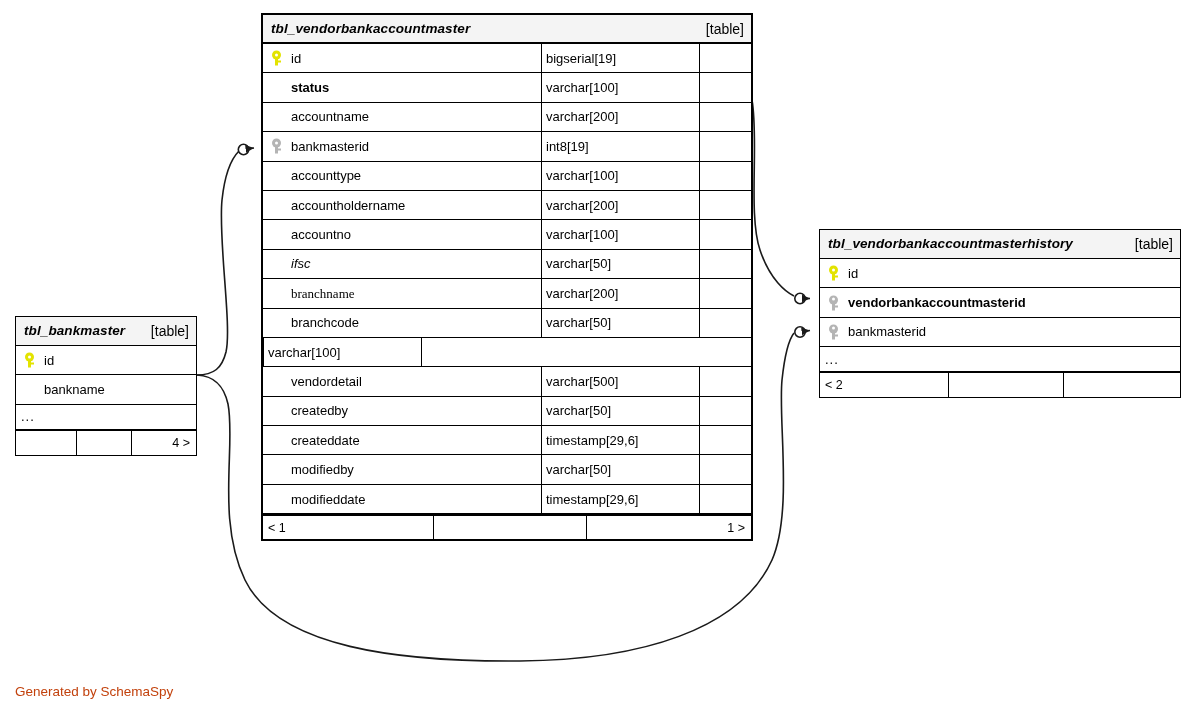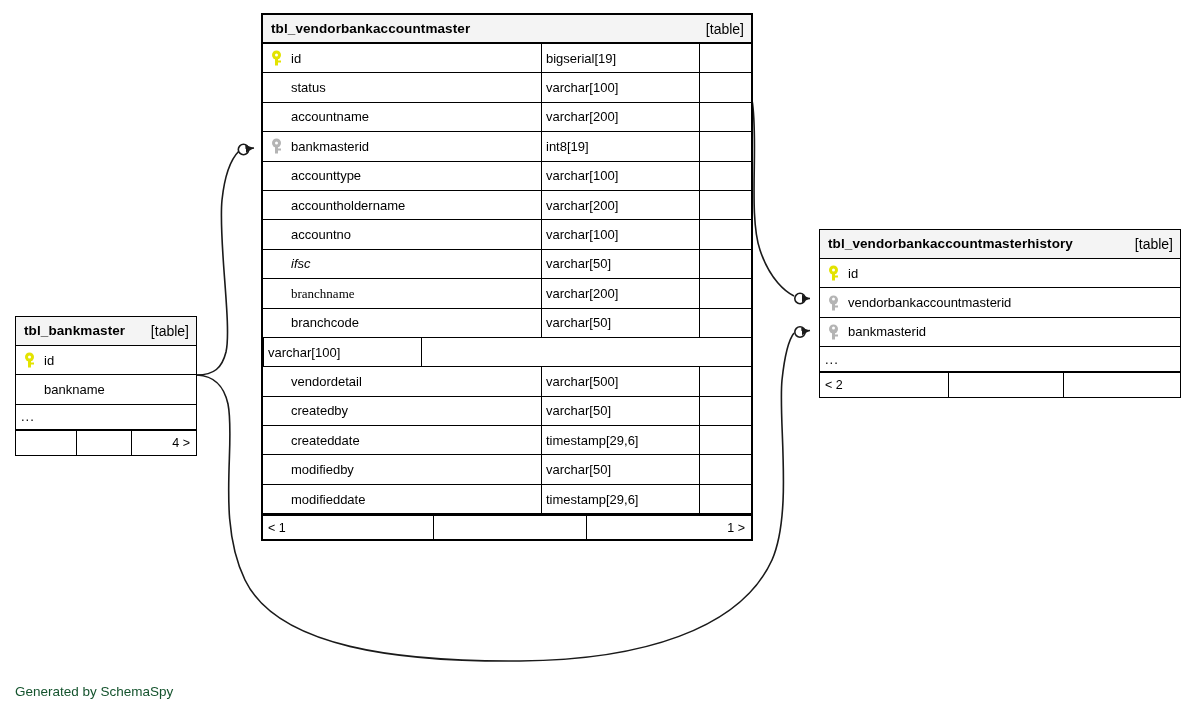--- a/index.html
+++ b/index.html
@@ -56,20 +56,21 @@
     align-items: center;
     justify-content: space-between;
     padding: 0 7px 0 8px;
   }
   .tbl-header.thin { border-bottom-width: 1px; }
   .tbl-title {
     font-weight: bold;
     font-size: 13.5px;
     letter-spacing: .1px;
     white-space: nowrap;
+    font-style: italic;
   }
   .tbl-tag {
     font-size: 14px;
     font-weight: normal;
     white-space: nowrap;
   }
 
   
   .row {
     position: relative;
@@ -172,21 +173,21 @@
   .foot-cell + .foot-cell { border-left: 1px solid #000000; }
   .foot-left  { padding-left: 5px; justify-content: flex-start; }
   .foot-right { padding-right: 6px; justify-content: flex-end; }
 
   
   #attribution {
     position: absolute;
     left: 15px;
     top: 684px;
     font-size: 13.5px;
-    color: #14532d;
+    color: #c2410c;
     z-index: 3;
     white-space: nowrap;
   }
 </style>
 </head>
 <body>
 
 <div id="canvas">
 
   <svg id="edges" viewBox="0 0 1197 713" width="1197" height="713">
@@ -232,21 +233,21 @@
             <span class="shaft"></span>
             <span class="tooth"></span>
         </span>
         <span>id</span>
       </div>
       <div class="cell-type" style="width:158px;">bigserial[19]</div>
       <div class="cell-pad" style="width:50px;"></div>
     </div>
 
     <div class="row">
-      <div class="cell-name" style="width:278px;">
+      <div class="cell-name" style="width:278px;font-weight:bold;">
         <span>status</span>
       </div>
       <div class="cell-type" style="width:158px;">varchar[100]</div>
       <div class="cell-pad" style="width:50px;"></div>
     </div>
 
     <div class="row">
       <div class="cell-name" style="width:278px;">
         <span>accountname</span>
       </div>
@@ -415,21 +416,21 @@
           <span class="head"></span>
             <span class="hole"></span>
             <span class="shaft"></span>
             <span class="tooth"></span>
         </span>
         <span>id</span>
       </div>
     </div>
 
     <div class="row">
-      <div class="cell-name" style="width:360px;">
+      <div class="cell-name" style="width:360px;font-weight:bold;">
         <span class="key fk">
           <span class="head"></span>
             <span class="hole"></span>
             <span class="shaft"></span>
             <span class="tooth"></span>
         </span>
         <span>vendorbankaccountmasterid</span>
       </div>
     </div>
 

